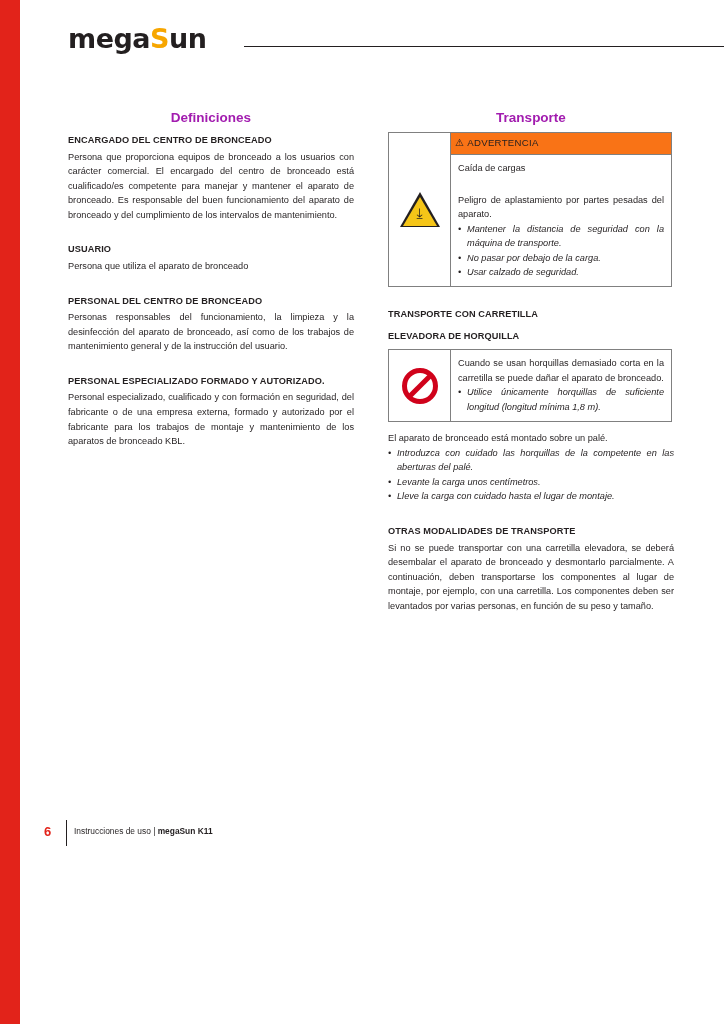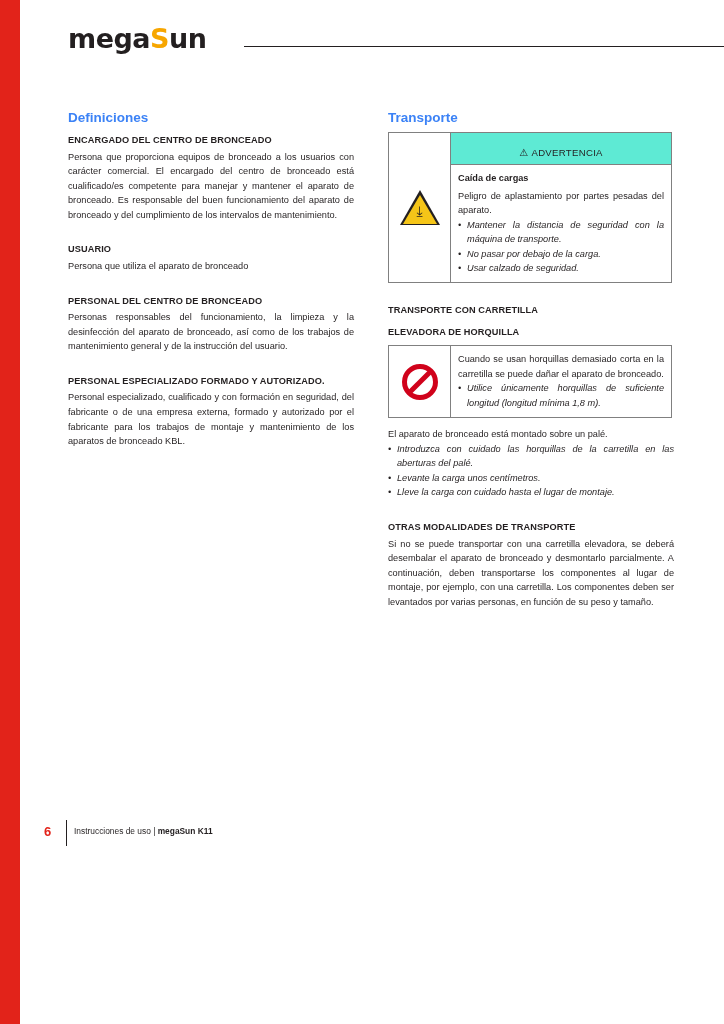--- a/index.html
+++ b/index.html
@@ -63,25 +63,25 @@
     top: 110px;
     width: 286px;
     font-size: 9.2px;
     line-height: 14.6px;
     text-align: justify;
   }
   .col-left { left: 68px; }
   .col-right { left: 388px; }
   h1.section-title {
     font-size: 13.5px;
-    color: #3b82f6;
+    color: #a21caf;
     font-weight: bold;
     margin: 0 0 6px 0;
     line-height: 16px;
-    text-align: left;
+    text-align: center;
   }
   h2.sub {
     font-size: 9.2px;
     font-weight: bold;
     margin: 8px 0 2px 0;
     line-height: 13.5px;
     text-align: left;
     letter-spacing: 0.1px;
   }
   p.body {
@@ -107,40 +107,39 @@
     display: flex;
     align-items: center;
     justify-content: center;
     padding: 6px 0;
   }
   .warn-right {
     flex: 1;
     box-sizing: border-box;
   }
   .warn-header {
-    background: #5eead4;
+    background: #f97316;
     border-bottom: 1px solid #808080;
     color: #231f20;
     font-size: 9.6px;
     font-weight: normal;
-    padding: 13px 4px 3px 4px;
-    text-align: center;
+    padding: 3px 4px 3px 4px;
     letter-spacing: 0.3px;
   }
   .warn-header .tri {
     font-size: 10px;
     margin-right: 3px;
   }
   .warn-body {
     padding: 6px 7px 7px 7px;
     font-size: 9.2px;
     line-height: 14.4px;
     text-align: justify;
   }
-  .warn-body .b { font-weight: bold; display:block; margin-bottom: 4px;}
+  .warn-body .b { font-weight: normal; display:block; margin-bottom: 18px;}
   ul.bullets {
     list-style: none;
     margin: 0;
     padding: 0;
     font-style: italic;
   }
   ul.bullets li {
     position: relative;
     padding-left: 9px;
     margin: 0;
@@ -311,21 +310,21 @@
           <ul class="bullets">
             <li>Utilice únicamente horquillas de suficiente longitud (longitud mínima 1,8 m).</li>
           </ul>
         </div>
       </div>
     </div>
 
     <div class="gap-sm"></div>
     <p class="body">El aparato de bronceado está montado sobre un palé.</p>
     <ul class="bullets">
-      <li>Introduzca con cuidado las horquillas de la carretilla en las aberturas del palé.</li>
+      <li>Introduzca con cuidado las horquillas de la competente en las aberturas del palé.</li>
       <li>Levante la carga unos centímetros.</li>
       <li>Lleve la carga con cuidado hasta el lugar de montaje.</li>
     </ul>
 
     <div class="gap"></div>
     <h2 class="sub">OTRAS MODALIDADES DE TRANSPORTE</h2>
     <p class="body">Si no se puede transportar con una carretilla elevadora, se deberá desembalar el aparato de bronceado y desmontarlo parcialmente. A continuación, deben transportarse los componentes al lugar de montaje, por ejemplo, con una carretilla. Los componentes deben ser levantados por varias personas, en función de su peso y tamaño.</p>
   </div>
 
   <div class="footer">

